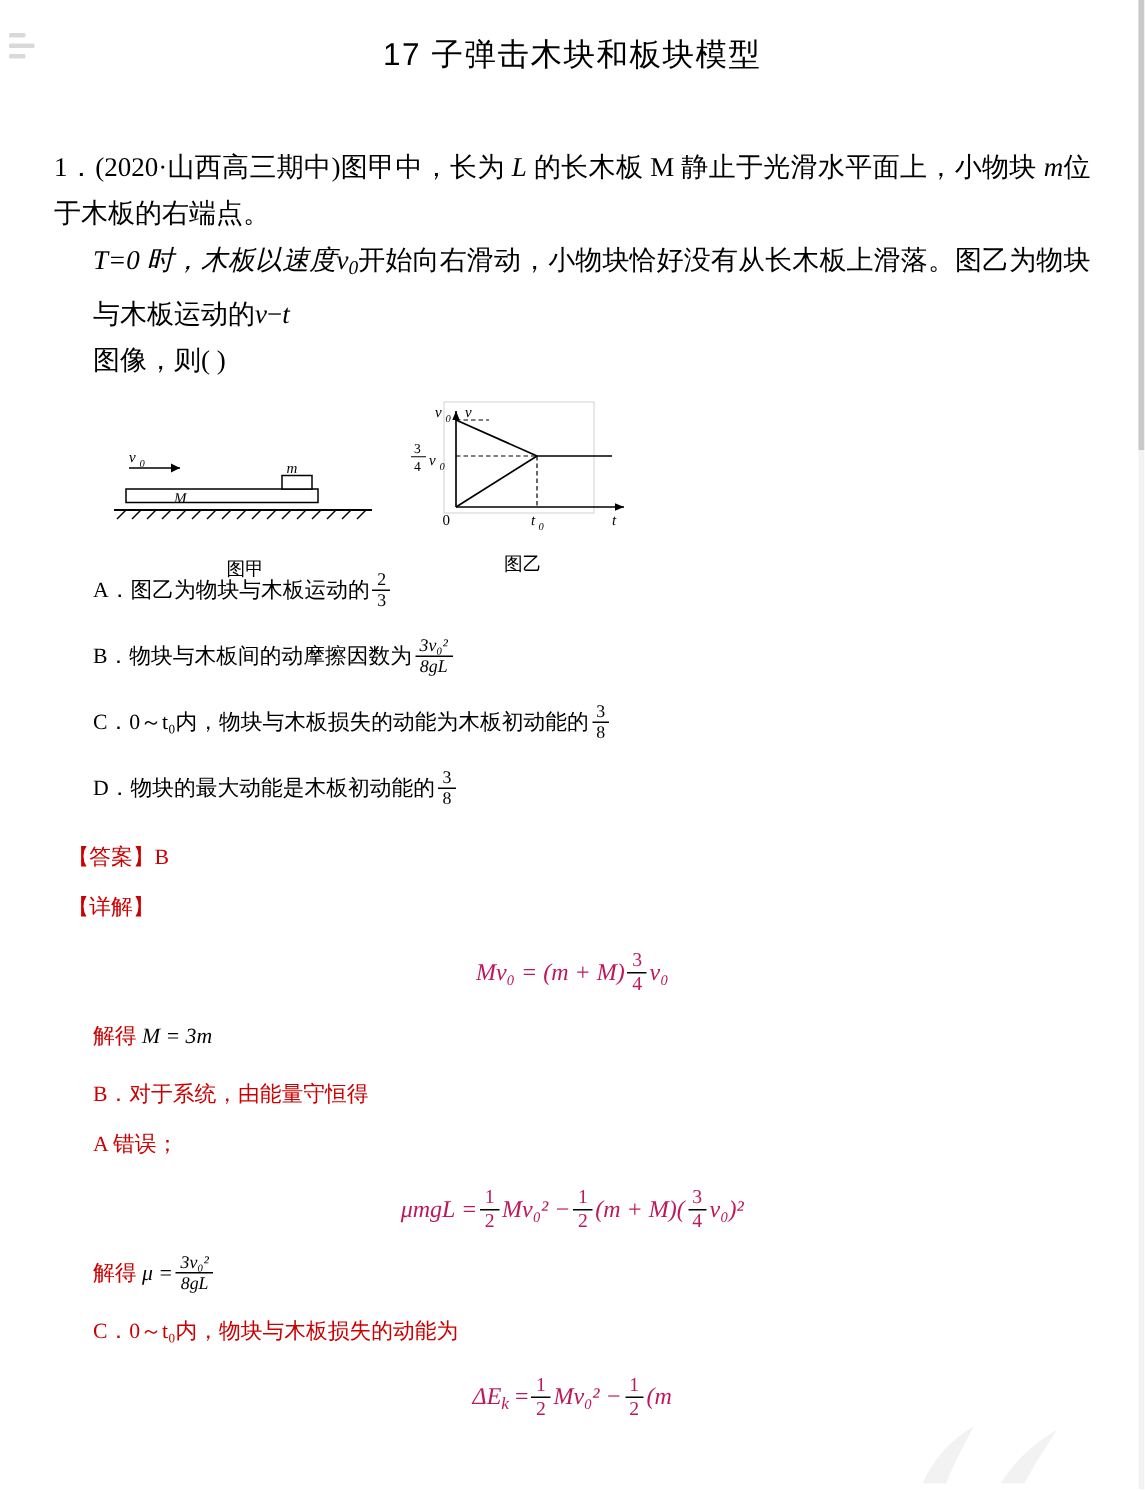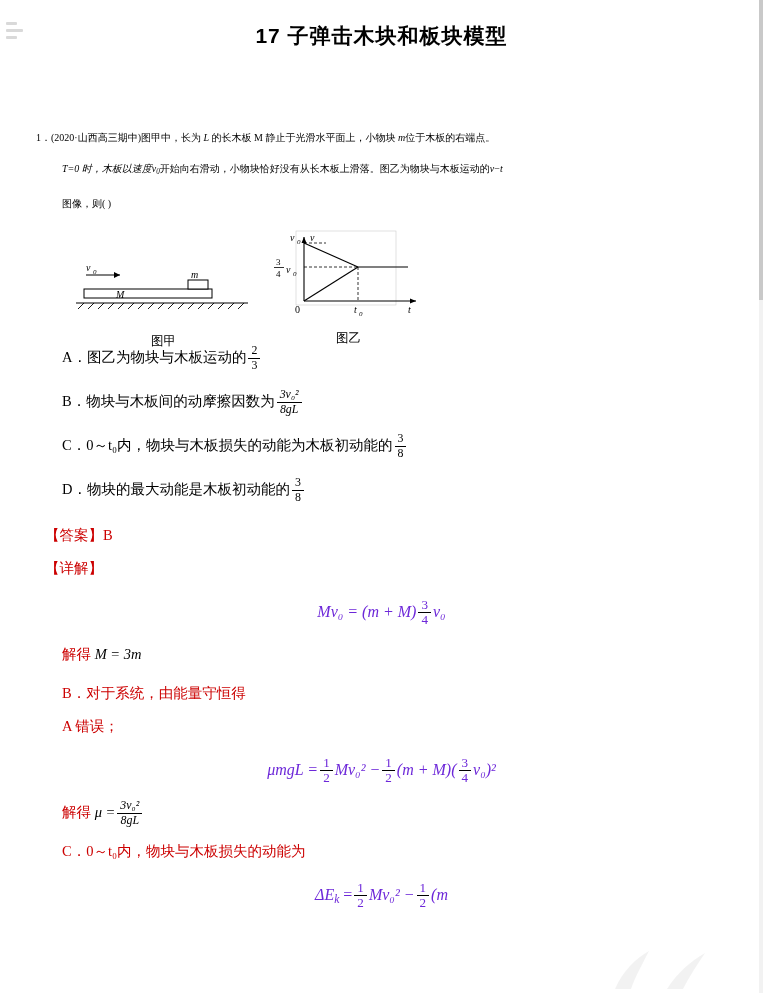--- a/index.html
+++ b/index.html
@@ -36,28 +36,28 @@
     border-radius: 1px;
   }
   .corner-marks .bar.short { width: 11px; }
   .corner-marks .bar.long { width: 17px; }
 
   h1.doc-title {
     margin: 0;
     padding-top: 22px;
     text-align: center;
     font-size: 21px;
-    font-weight: bold;
+    font-weight: normal;
     font-family: "Liberation Sans", sans-serif;
     letter-spacing: 1px;
   }
 
   .question {
-    margin-top: 72px;
-    font-size: 10px;
+    margin-top: 46px;
+    font-size: 18px;
     line-height: 31px;
     text-align: justify;
   }
   .q-num {
     font-family: "Liberation Serif", serif;
   }
   .q-line { display: block; }
   .q-line.l2, .q-line.l3 { padding-left: 26px; }
 
   i, .it { font-style: italic; font-family: "Liberation Serif", serif; }
@@ -105,21 +105,21 @@
     color: #cc0000;
     font-size: 14.5px;
     line-height: 33px;
   }
   .answer-block .lbl { font-family: "Liberation Sans", sans-serif; }
   .red-line { color: #cc0000; padding-left: 26px; }
   .red-line.noind { padding-left: 0; margin-left: 9px; }
 
   .math-center {
     text-align: center;
-    color: #6d28d9;
+    color: #be185d;
     font-size: 16px;
     margin: 10px 0 10px 0;
     font-family: "Liberation Serif", serif;
   }
   .math-left {
     color: #cc0000;
     font-size: 14.5px;
     padding-left: 26px;
     margin: 6px 0;
   }

